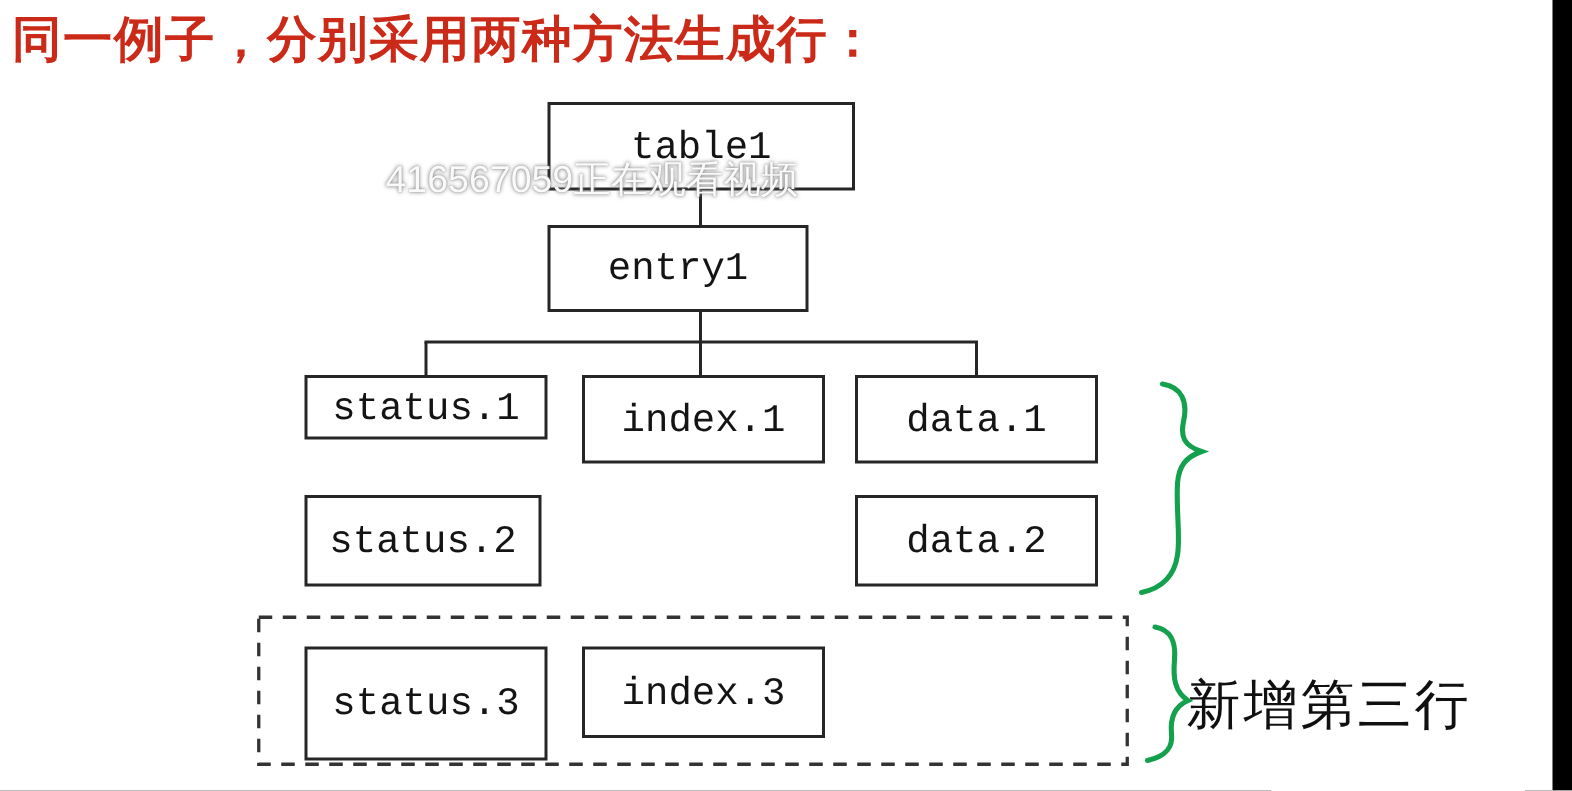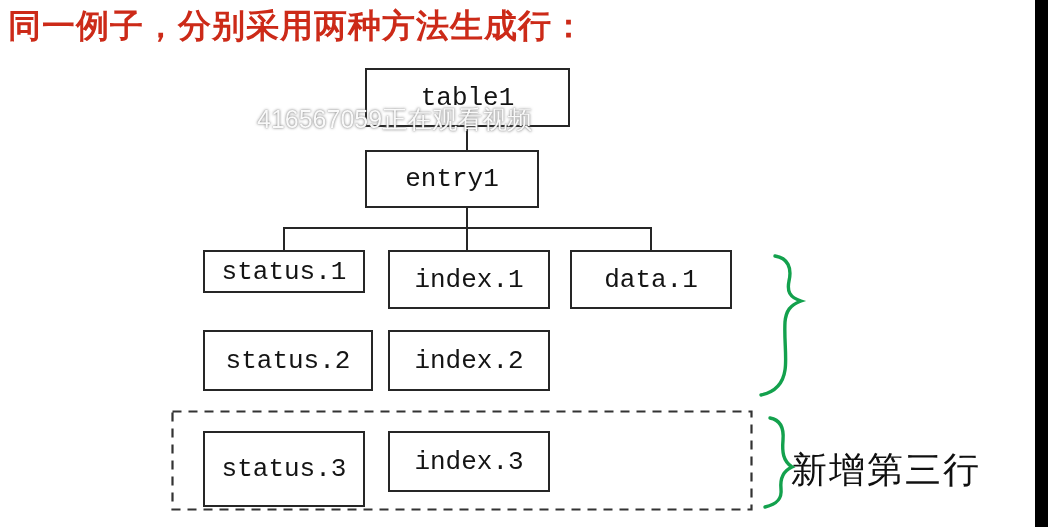--- a/index.html
+++ b/index.html
@@ -48,22 +48,22 @@
   <div class="line" style="left:466px;top:228px;width:2px;height:23px"></div>
   <div class="line" style="left:650px;top:228px;width:2px;height:23px"></div>
 
   <div class="node" style="left:365px;top:68px;width:205px;height:59px">table1</div>
   <div class="node" style="left:365px;top:150px;width:174px;height:58px">entry1</div>
 
   <div class="node" style="left:203px;top:250px;width:162px;height:43px">status.1</div>
   <div class="node" style="left:388px;top:250px;width:162px;height:59px">index.1</div>
   <div class="node" style="left:570px;top:250px;width:162px;height:59px">data.1</div>
 
-  <div class="node" style="left:203px;top:330px;width:170px;height:61px">status.2</div>
-  <div class="node" style="left:388px;top:330px;width:162px;height:61px">index.2</div>
+  <div class="node" style="left:203px;top:330px;width:158px;height:61px">status.2</div>
+  <div class="node" style="left:570px;top:330px;width:162px;height:61px">data.2</div>
 
   <svg class="svg-abs" style="left:171px;top:410px" width="582" height="101">
     <rect x="1.5" y="1.5" width="579" height="98" fill="none" stroke="#333333" stroke-width="2.2" stroke-dasharray="9 7"></rect>
   </svg>
 
   <div class="node" style="left:203px;top:431px;width:162px;height:76px">status.3</div>
   <div class="node" style="left:388px;top:431px;width:162px;height:61px">index.3</div>
 
   <svg class="svg-abs" style="left:755px;top:248px" width="52" height="152" viewBox="0 0 52 152">
     <path d="M20,8 C33,10 37,20 34,33 C32,43 34,49 46,53 C35,57 31,63 30,74 C29,92 32,110 30,122 C28,136 20,144 6,147" fill="none" stroke="var(--brace-green,#13a14d)" stroke-width="3.4" stroke-linecap="round"></path>

